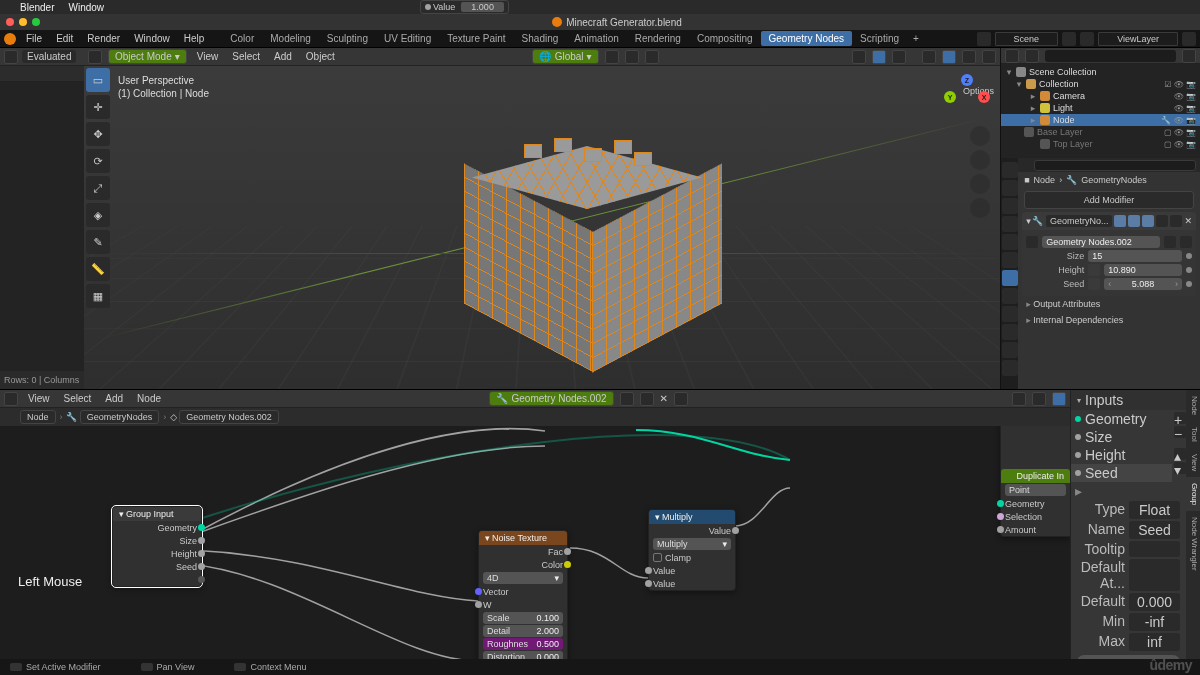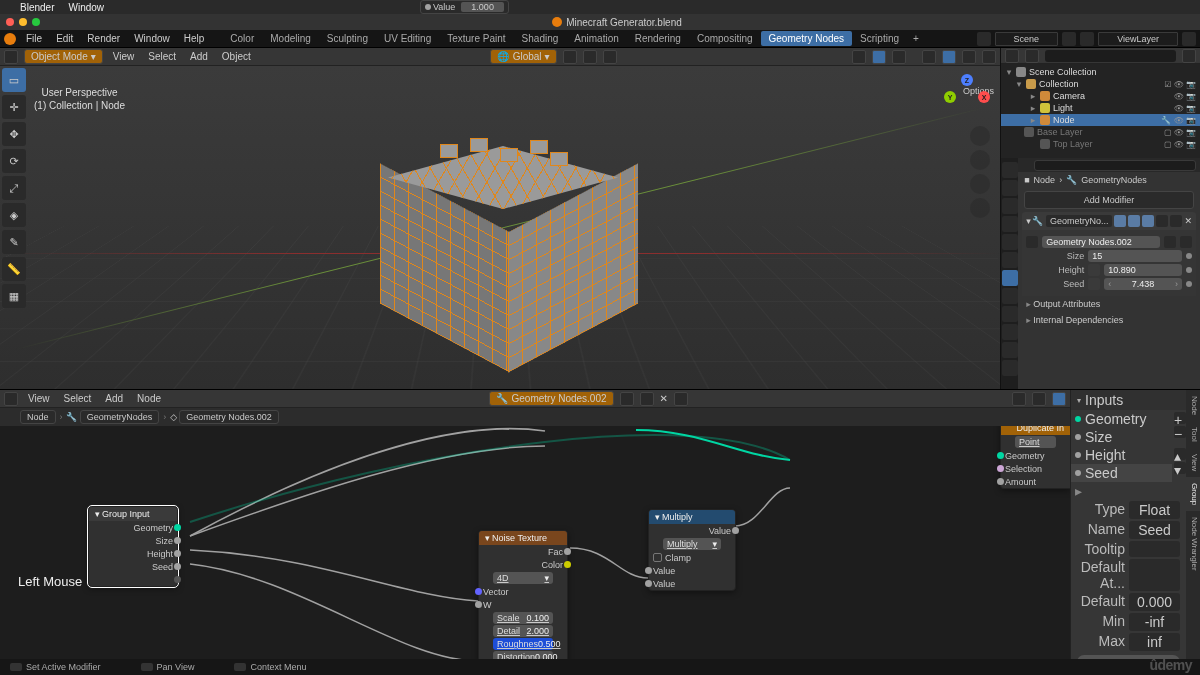--- a/index.html
+++ b/index.html
@@ -25,21 +25,21 @@
 .topmenu .workspaces { display:flex; margin-left:10px; }
 .topmenu .ws { padding:2px 8px; color:#aaa; cursor:pointer;}
 .topmenu .ws.active { background:#3d6ea5; color:#fff; border-radius:2px; }
 .topmenu .plus { padding:2px 6px; color:#aaa;}
 .topmenu .right { margin-left:auto; display:flex; align-items:center; gap:4px;}
 .topmenu .right .field { background:#1c1c1c; border:1px solid #3a3a3a; border-radius:1px; padding:1px 18px; font-size:9px;}
 .topmenu .right .iconbtn { width:14px; height:14px; background:#2a2a2a; border-radius:2px;}
 
 
 .headerbar { height:18px; background:#363636; display:flex; align-items:center; padding:0 4px; gap:6px; font-size:10px; border-bottom:1px solid #222;}
-.headerbar .dd { background:#a16207; border:1px solid #444; border-radius:3px; padding:1px 6px; display:flex; align-items:center; gap:3px;}
+.headerbar .dd { background:#4d7c0f; border:1px solid #444; border-radius:3px; padding:1px 6px; display:flex; align-items:center; gap:3px;}
 .headerbar .hitem { padding:1px 4px; color:#ccc; cursor:pointer;}
 .headerbar .iconsq { width:14px; height:14px; background:#2a2a2a; border-radius:2px; border:1px solid #444;}
 .headerbar .iconsq.active { background:#3d6ea5;}
 .headerbar .spacer { flex:1; }
 
 
 .main-row { display:flex; height:341px; }
 .spreadsheet { width:84px; background:#232323; display:flex; flex-direction:column;}
 .spreadsheet .headerbar { gap:4px; }
 .spreadsheet .eval { background:#2a2a2a; border-radius:3px; padding:1px 5px;}
@@ -48,21 +48,21 @@
 
 
 .viewport-wrap { flex:1; display:flex; flex-direction:column; background:#393939; position:relative;}
 .viewport { flex:1; position:relative; background:linear-gradient(#3b3b3b,#2e2e2e); overflow:hidden;}
 .grid-floor { position:absolute; inset:0; background:
   repeating-linear-gradient(to right, rgba(255,255,255,0.03) 0 1px, transparent 1px 40px),
   repeating-linear-gradient(to bottom, rgba(255,255,255,0.03) 0 1px, transparent 1px 40px);
   transform:perspective(500px) rotateX(62deg) translateY(110px); transform-origin:center 60%;}
 .axis-x { position:absolute; top:58%; left:0; right:0; height:1px; background:linear-gradient(to right, transparent, #8b2e2e 30%, #8b2e2e 70%, transparent);}
 .axis-y { position:absolute; top:50%; left:0; right:0; height:1px; background:linear-gradient(to right, transparent, #6a8f3a 30%, #6a8f3a 70%, transparent); transform:rotate(-14deg);}
-.hud-text { position:absolute; top:20px; left:34px; font-size:10px; color:#ddd; line-height:1.3;text-align:center;}
+.hud-text { position:absolute; top:8px; left:34px; font-size:10px; color:#ddd; line-height:1.3;}
 .toolstrip { position:absolute; top:2px; left:2px; width:24px; display:flex; flex-direction:column; gap:3px;}
 .toolstrip .tbtn { width:24px; height:24px; background:#2a2a2a; border-radius:3px; display:flex; align-items:center; justify-content:center; color:#ccc;}
 .toolstrip .tbtn.active { background:#3d6ea5; }
 .nav-gizmo { position:absolute; top:8px; right:10px; width:46px; height:46px;}
 .nav-gizmo .ball { position:absolute; width:12px; height:12px; border-radius:50%; font-size:7px; display:flex; align-items:center; justify-content:center; color:#222; font-weight:bold;}
 .nav-gizmo .bz { background:#4d7fff; top:0; left:17px;}
 .nav-gizmo .by { background:#8fce00; top:17px; left:0;}
 .nav-gizmo .bx { background:#ff4d4d; top:17px; right:0;}
 .nav-icons { position:absolute; right:10px; top:60px; display:flex; flex-direction:column; gap:4px;}
 .nav-icons .n { width:20px; height:20px; background:#2a2a2a88; border-radius:50%;}
@@ -136,24 +136,24 @@
 .nodeed .canvas svg.wires { position:absolute; inset:0; width:100%; height:100%; pointer-events:none;}
 
 .node { position:absolute; background:#303030; border:1px solid #222; border-radius:4px; font-size:9px; box-shadow:0 2px 6px rgba(0,0,0,0.4);}
 .node .nhead { padding:2px 6px; border-radius:3px 3px 0 0; color:#eee; font-size:9px;}
 .node.sel { outline:1px solid #fff;}
 .node .nrow { display:flex; align-items:center; padding:1px 4px; position:relative; min-height:13px;}
 .node .nrow .sock { width:7px; height:7px; border-radius:50%; position:absolute;}
 .node .nrow .sock.l { left:-4px;} .node .nrow .sock.r { right:-4px;}
 .sock.geo { background:#00d6a3;} .sock.val { background:#a1a1a1;} .sock.vec { background:#6363ff;} .sock.col { background:#cccc00;} .sock.bool{background:#cca6d6;}
 .node .nrow.right { justify-content:flex-end;}
-.node .nfield { background:#545454; border-radius:3px; padding:1px 4px; margin:1px 14px; display:flex;text-decoration:underline;}
+.node .nfield { background:#545454; border-radius:3px; padding:1px 4px; margin:1px 4px; display:flex;}
 .node .nfield .fl { color:#ddd;} .node .nfield .fv { margin-left:auto; color:#eee;}
 .nhead.grey{background:#3a3a3a;} .nhead.noise{background:#79461d;} .nhead.math{background:#234b6f;}
-.nhead.dark{background:#a16207;}
+.nhead.dark{background:#4d7c0f;margin-top:48px;}
 
 
 .npanel { width:130px; background:#363636; border-left:1px solid #222; display:flex;}
 .npanel .body { flex:1; display:flex; flex-direction:column; font-size:14px;}
 .npanel .tabs { width:14px; background:#2a2a2a; display:flex; flex-direction:column;}
 .npanel .tabs .t { writing-mode:vertical-rl; padding:6px 1px; font-size:8px; color:#aaa; text-align:center;}
 .npanel .tabs .t.active { background:#363636; color:#eee;}
 .npanel .sect-head { background:#303030; padding:2px 6px; display:flex; align-items:center; gap:4px;}
 .npanel .sect-head::before { content:"▾"; font-size:8px; color:#aaa;}
 .npanel .srow { display:flex; align-items:center; padding:1px 4px; gap:4px;}
@@ -219,20 +219,29 @@
     <span class="iconbtn"></span>
     <span class="field">Scene</span>
     <span class="iconbtn"></span>
     <span class="iconbtn"></span>
     <span class="field">ViewLayer</span>
     <span class="iconbtn"></span>
   </div>
 </div>
 
 <div class="main-row">
+  <div class="spreadsheet">
+    <div class="headerbar">
+      <span class="iconsq"></span>
+      <span class="eval">Evaluated</span>
+    </div>
+    <div class="headerbar" style="height:16px;background:#2c2c2c;"></div>
+    <div class="body"></div>
+    <div class="status">Rows: 0   |   Columns</div>
+  </div>
 
   <div class="viewport-wrap">
     <div class="headerbar">
       <span class="iconsq"></span>
       <span class="dd"><span>Object Mode</span> ▾</span>
       <span class="hitem">View</span>
       <span class="hitem">Select</span>
       <span class="hitem">Add</span>
       <span class="hitem">Object</span>
       <span class="spacer"></span>
@@ -403,21 +412,21 @@
           <div class="row">
               <span class="lab">Height</span>
               <span style="width:12px;height:12px;background:#3a3a3a;border-radius:2px"></span>
               <span class="val">10.890</span>
               <span class="dot"></span>
             </div>
           <div class="row">
               <span class="lab">Seed</span>
               <span style="width:12px;height:12px;background:#3a3a3a;border-radius:2px"></span>
               <span class="val arr">
-                <span style="flex:1;text-align:center">7.438</span>
+                <span style="flex:1;text-align:center">5.088</span>
               </span>
               <span class="dot"></span>
             </div>
         </div>
         <div class="sect">Output Attributes</div>
         <div class="sect">Internal Dependencies</div>
       </div>
     </div>
   </div>
 </div>
@@ -463,21 +472,21 @@
         <path d="M190 110 C 300 50, 440 -10, 545 5" stroke="#a1a1a1" fill="none" stroke-width="1.5"></path>
         <path d="M190 110 C 300 70, 440 20, 545 20" stroke="#a1a1a1" fill="none" stroke-width="1.5"></path>
         <path d="M190 124 C 320 130, 400 170, 478 175" stroke="#a1a1a1" fill="none" stroke-width="1.5"></path>
         <path d="M190 138 C 300 150, 400 235, 478 235" stroke="#a1a1a1" fill="none" stroke-width="1.5"></path>
         <path d="M570 122 C 610 122, 620 152, 648 152" stroke="#a1a1a1" fill="none" stroke-width="1.5"></path>
         <path d="M636 4 C 700 4, 740 30, 790 34" stroke="#00d6a3" fill="none" stroke-width="2"></path>
         <path d="M735 100 C 760 100, 770 62, 790 62" stroke="#a1a1a1" fill="none" stroke-width="1.5"></path>
         <path d="M190 96 C 420 20, 700 -20, 790 34" stroke="#00d6a3" fill="none" stroke-width="2" opacity="0.3"></path>
       </svg>
 
-      <div class="node sel" style="left:88px; top:80px; width:90px">
+      <div class="node sel" style="left:112px; top:80px; width:90px">
         <div class="nhead grey">▾ <span>Group Input</span></div>
         <div class="nrow right">
             <span>Geometry</span>
             <span class="sock geo r"></span>
           </div>
         <div class="nrow right">
             <span>Size</span>
             <span class="sock val r"></span>
           </div>
         <div class="nrow right">
@@ -519,21 +528,21 @@
         <div class="nfield">
             <span class="sock val l" style="position:absolute;left:-4px"></span>
             <span class="fl">Scale</span>
             <span class="fv">0.100</span>
           </div>
         <div class="nfield">
             <span class="sock val l" style="position:absolute;left:-4px"></span>
             <span class="fl">Detail</span>
             <span class="fv">2.000</span>
           </div>
-        <div class="nfield" style="background:#1d4ed8">
+        <div class="nfield" style="background:#701a75">
             <span class="sock val l" style="position:absolute;left:-4px"></span>
             <span class="fl">Roughnes</span>
             <span class="fv">0.500</span>
           </div>
         <div class="nfield">
             <span class="sock val l" style="position:absolute;left:-4px"></span>
             <span class="fl">Distortion</span>
             <span class="fv">0.000</span>
           </div>
       </div>

